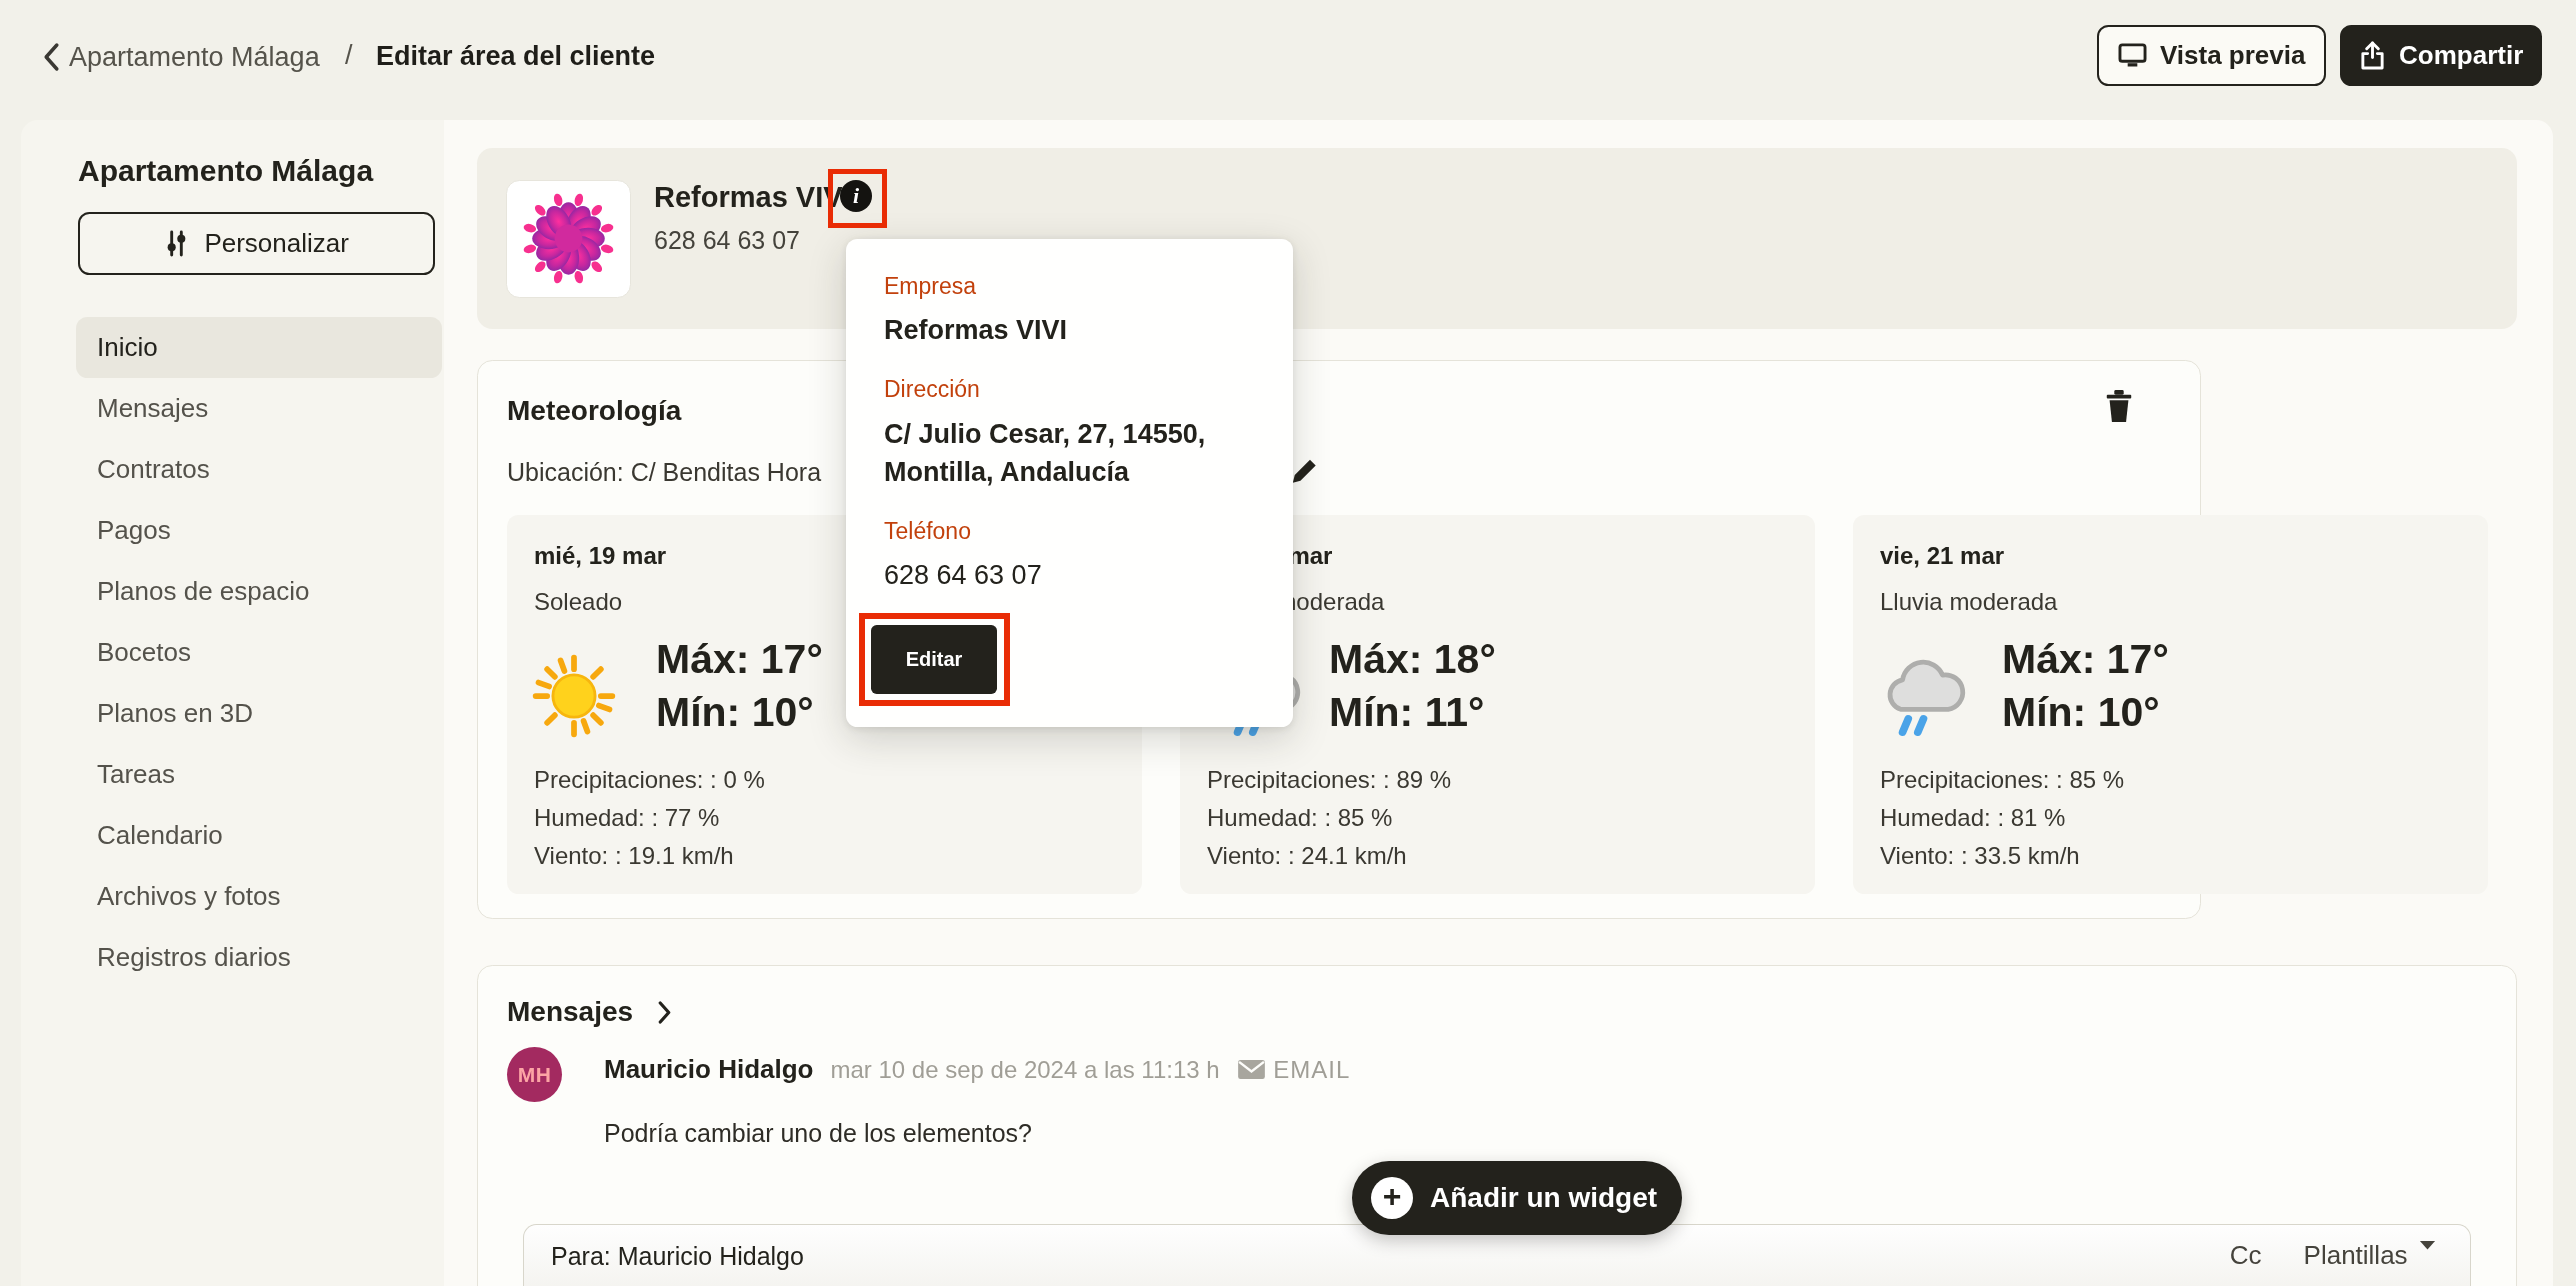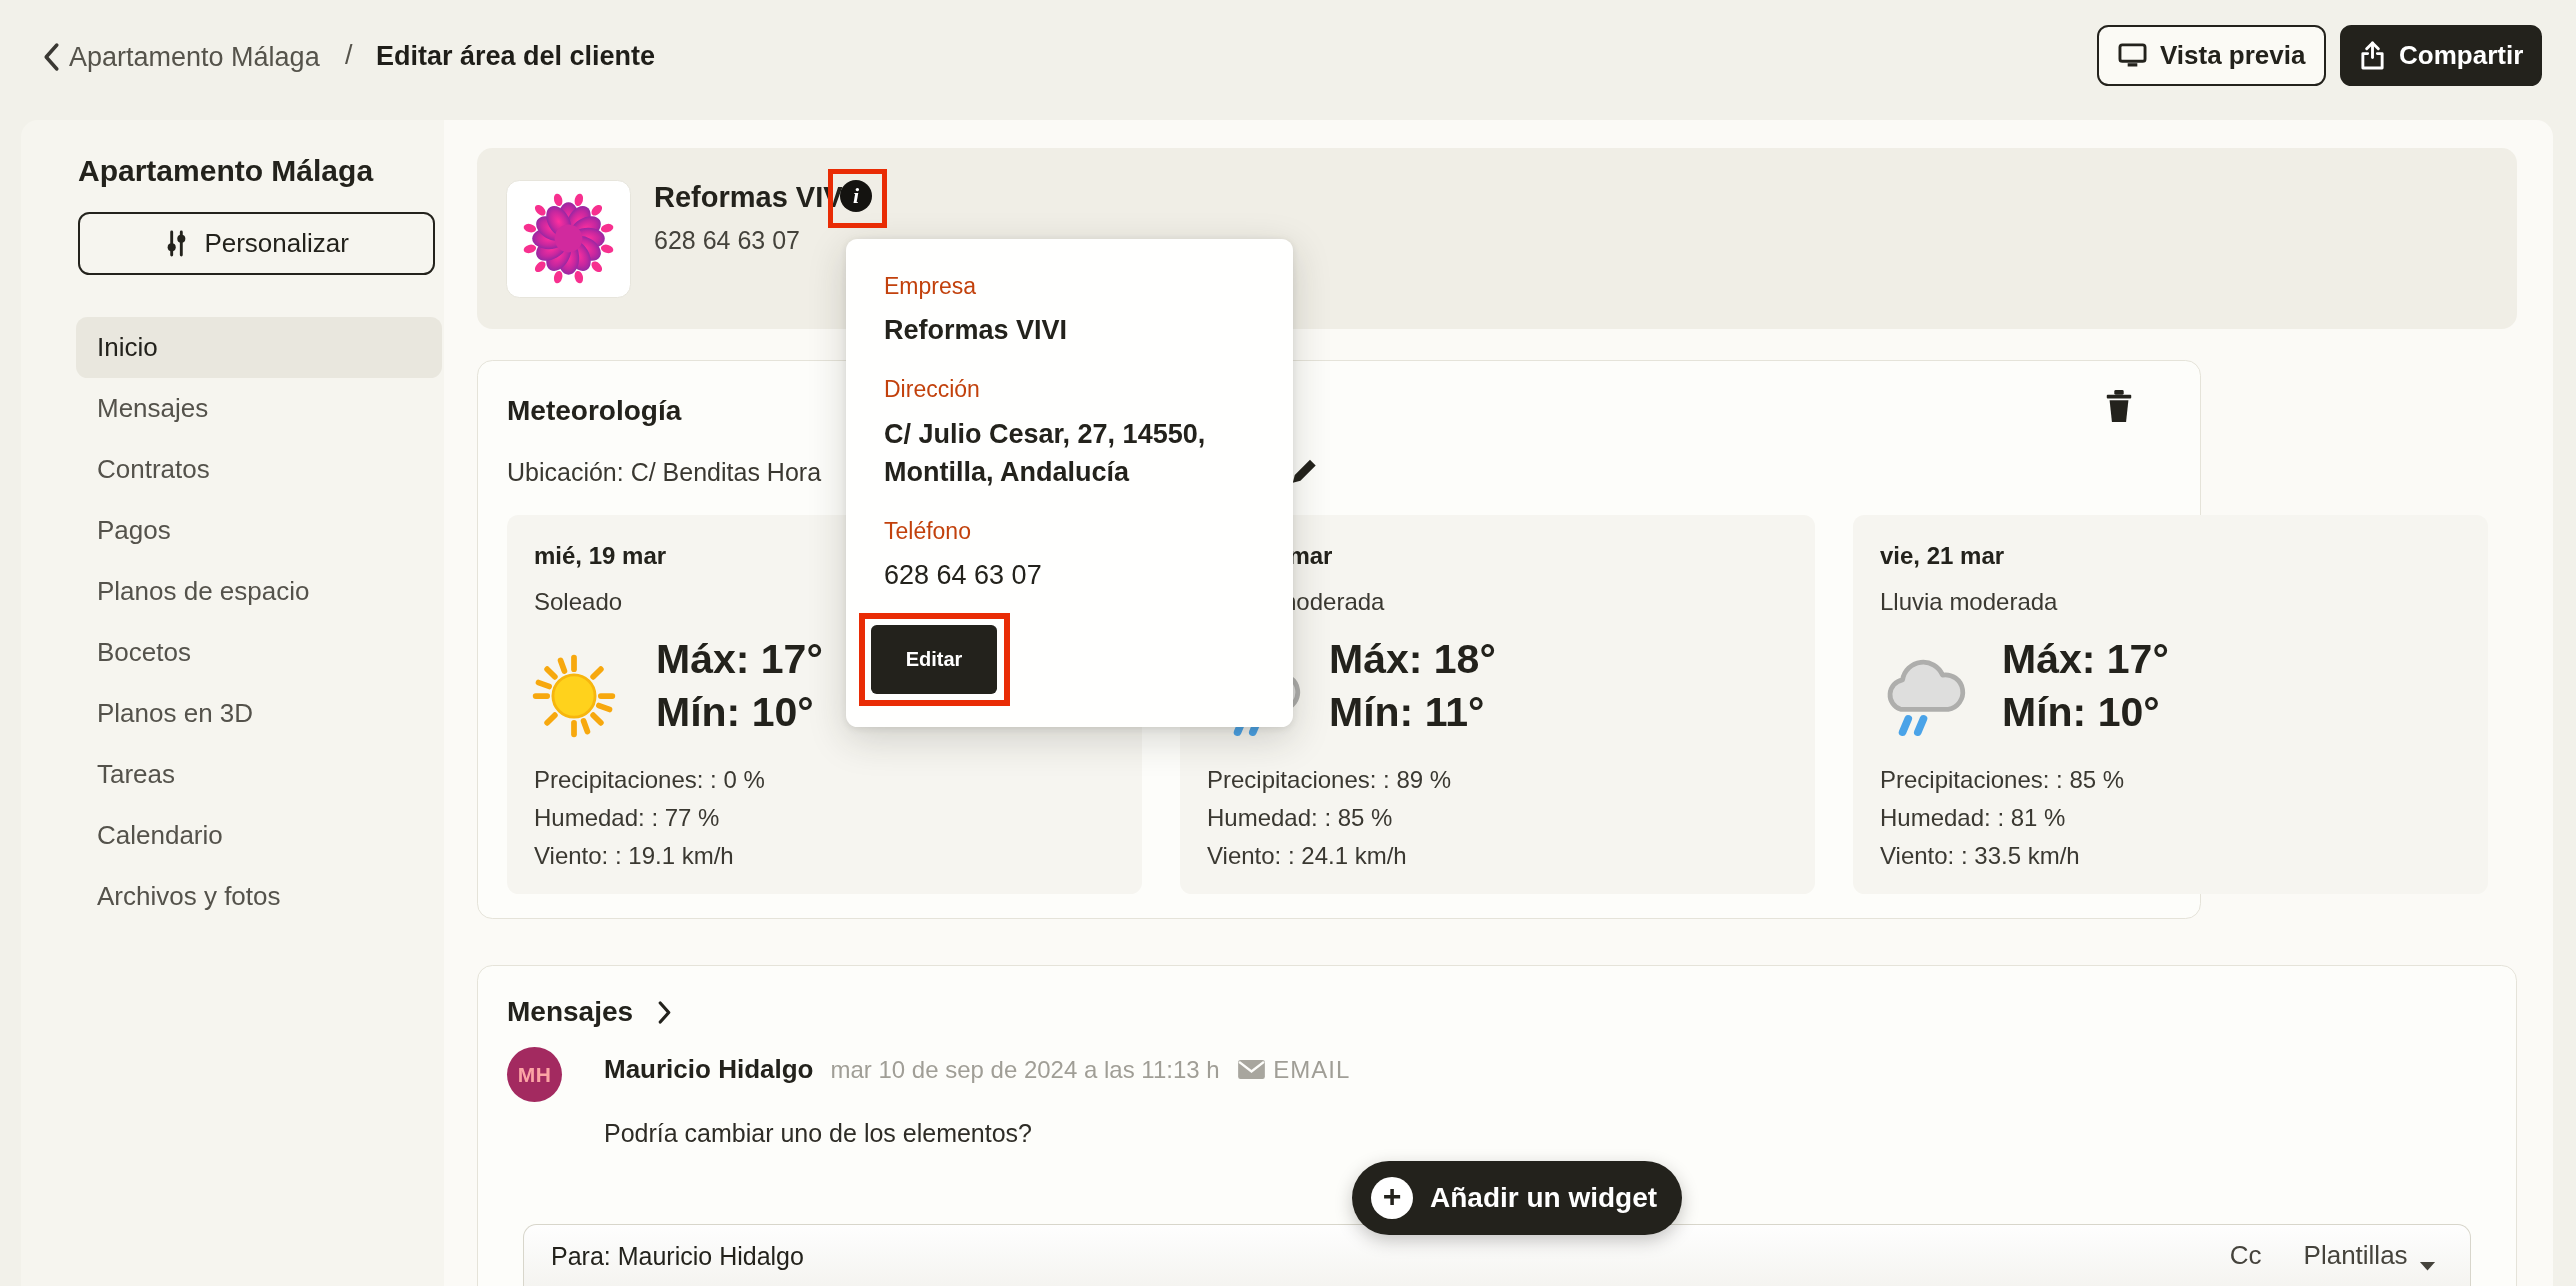--- a/index.html
+++ b/index.html
@@ -69,21 +69,21 @@
   .msg-author { font-size:26px; font-weight:bold; color:#23221c; }
   .msg-date { font-size:24px; color:#a09e96; }
   .msg-channel { display:flex; align-items:center; gap:7.6px; color:#a09e96; font-size:24px; letter-spacing:1px; }
   .msg-body { position:absolute; left:126px; top:153px; font-size:25px; color:#2e2c26; }
 
   .compose { position:absolute; left:523px; top:1224px; width:1948px; height:86px; background:linear-gradient(180deg,#fefefe,#f1f0eb); border:1.9px solid #d8d6cb; border-bottom:none; border-radius:13.4px 13.4px 0 0; z-index:30; cursor:text; }
   .compose-to { position:absolute; left:27px; top:17px; font-size:25px; color:#23221c; }
   .compose-to .to-label { font-weight:normal;margin-top:44px; }
   .compose-right { position:absolute; right:34px; top:15.3px; display:flex; align-items:center; gap:42px; font-size:26px; color:#45433c; }
   .compose-cc { cursor:pointer; }
-  .compose-tpl { display:flex; align-items:flex-end; gap:11.4px; cursor:pointer; }
+  .compose-tpl { display:flex; align-items:flex-start; gap:11.4px; cursor:pointer; }
 
   .add-widget { position:absolute; left:1352px; top:1161px; width:330px; height:74px; border-radius:42px; background:#23221c; color:#fff; display:flex; align-items:center; padding-left:19px; gap:17px; font-size:28px; font-weight:bold; z-index:40; box-shadow:0 5.7px 17px rgba(30,28,22,.25); cursor:pointer; }
   .plus-circle { width:42px; height:42px; border-radius:50%; background:#ffffff; display:flex; align-items:center; justify-content:center; }
   .plus-circle span { color:#23221c; font-size:32px; font-weight:bold; line-height:1; margin-top:-3.8px; }
 
   svg { display:block; }
 </style>
 </head>
 <body>
 
@@ -141,20 +141,21 @@
       <div class="sb-item sel">Inicio</div>
       <div class="sb-item">Mensajes</div>
       <div class="sb-item">Contratos</div>
       <div class="sb-item">Pagos</div>
       <div class="sb-item">Planos de espacio</div>
       <div class="sb-item">Bocetos</div>
       <div class="sb-item">Planos en 3D</div>
       <div class="sb-item">Tareas</div>
       <div class="sb-item">Calendario</div>
       <div class="sb-item">Archivos y fotos</div>
+      <div class="sb-item">Registros diarios</div>
     </div>
   </div>
 
   <div class="company-card">
     <div class="logo-tile">
       <span>
         <svg width="93" height="93" viewBox="0 0 100 100">
           <defs>
             <radialGradient id="fg" cx="50%" cy="50%" r="60%">
               <stop offset="0%" stop-color="#ff2f9e"></stop>

